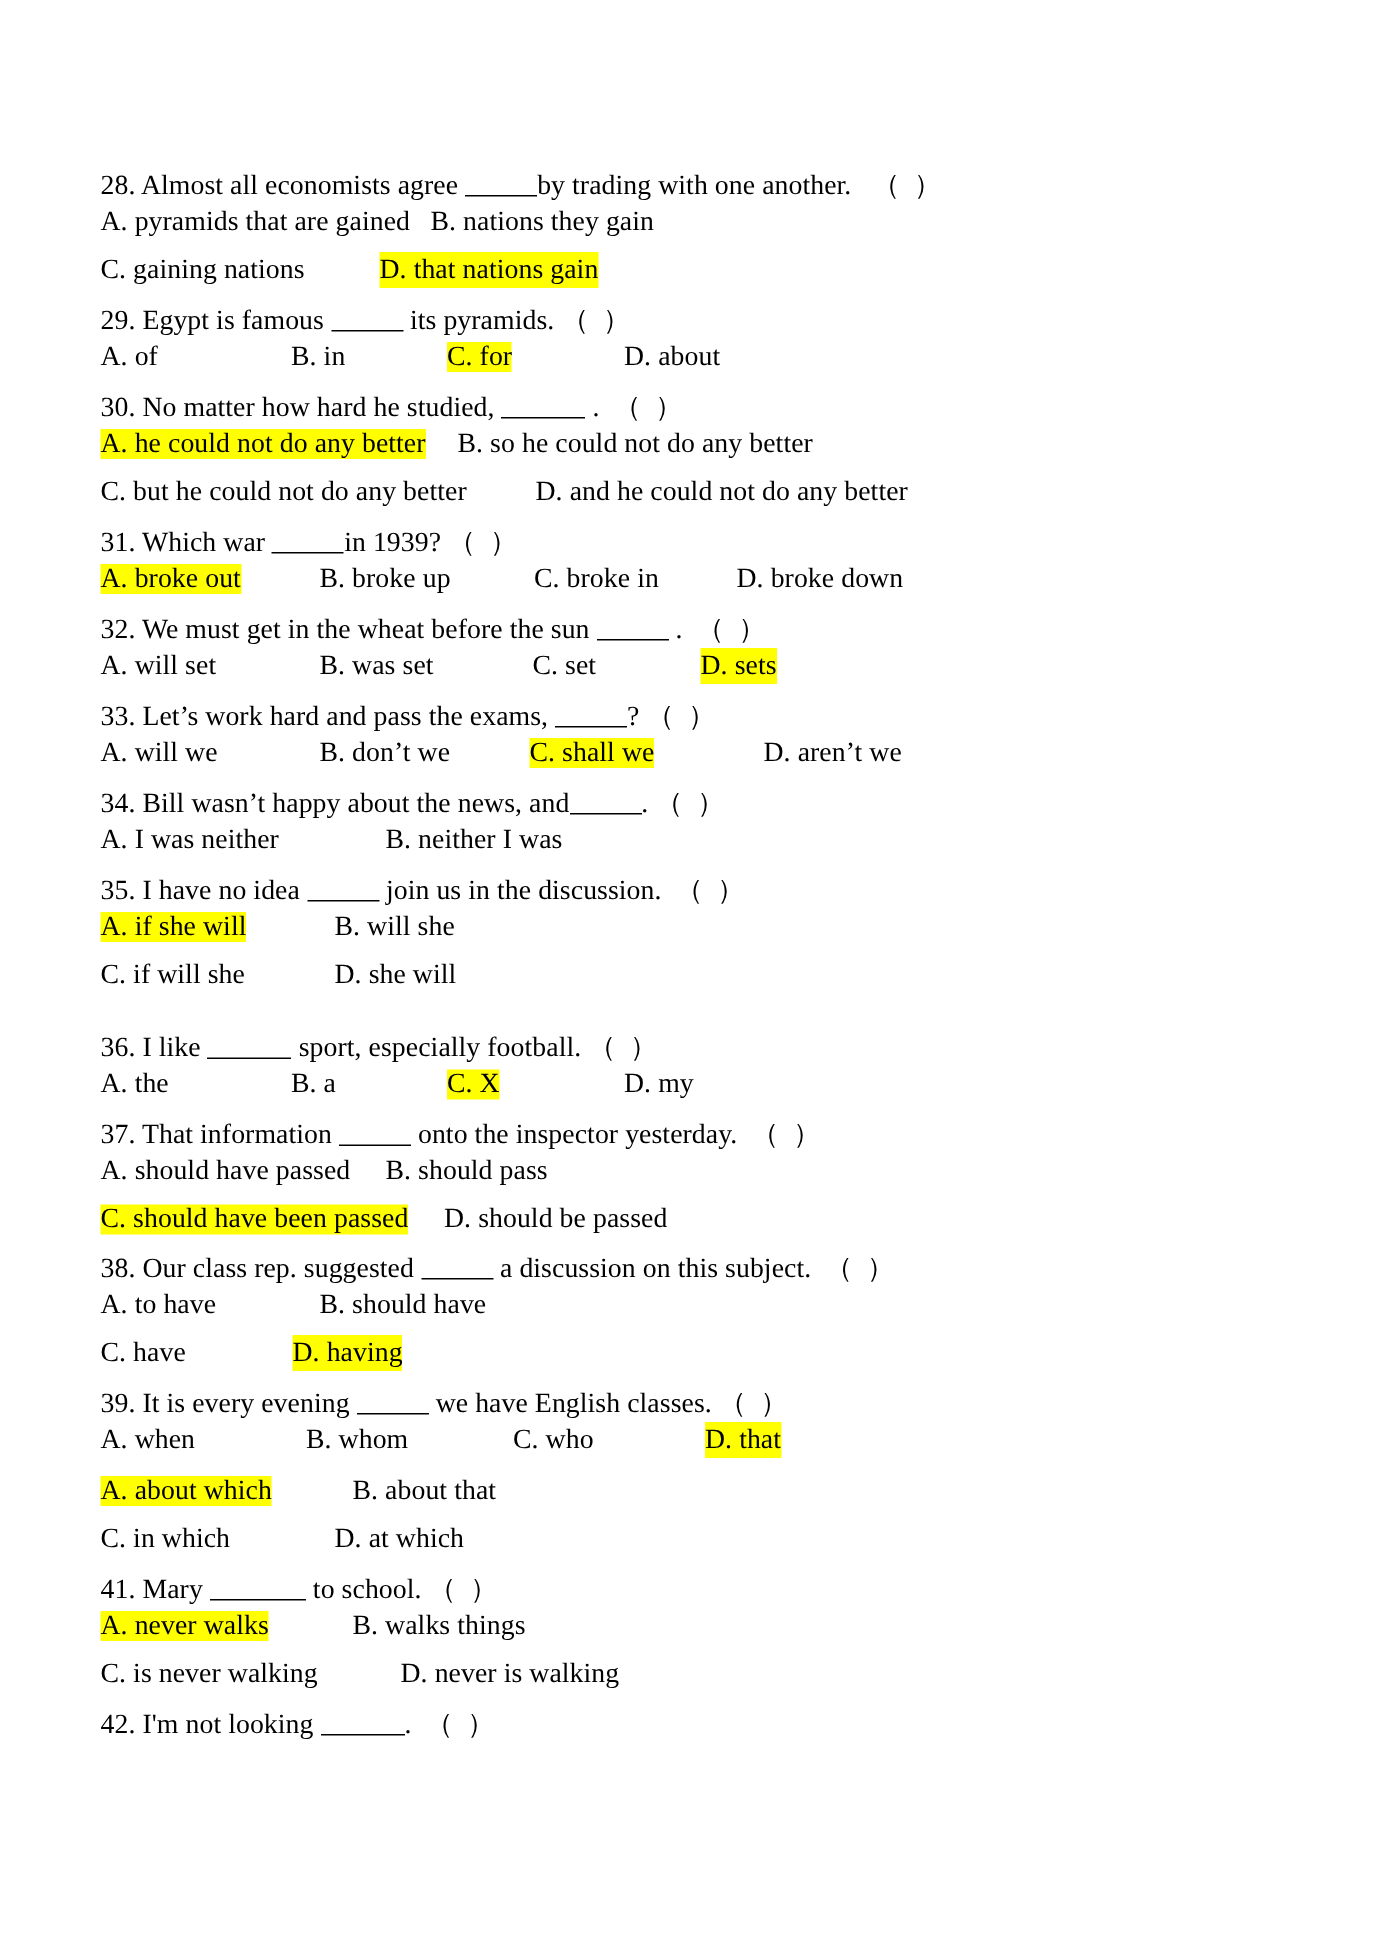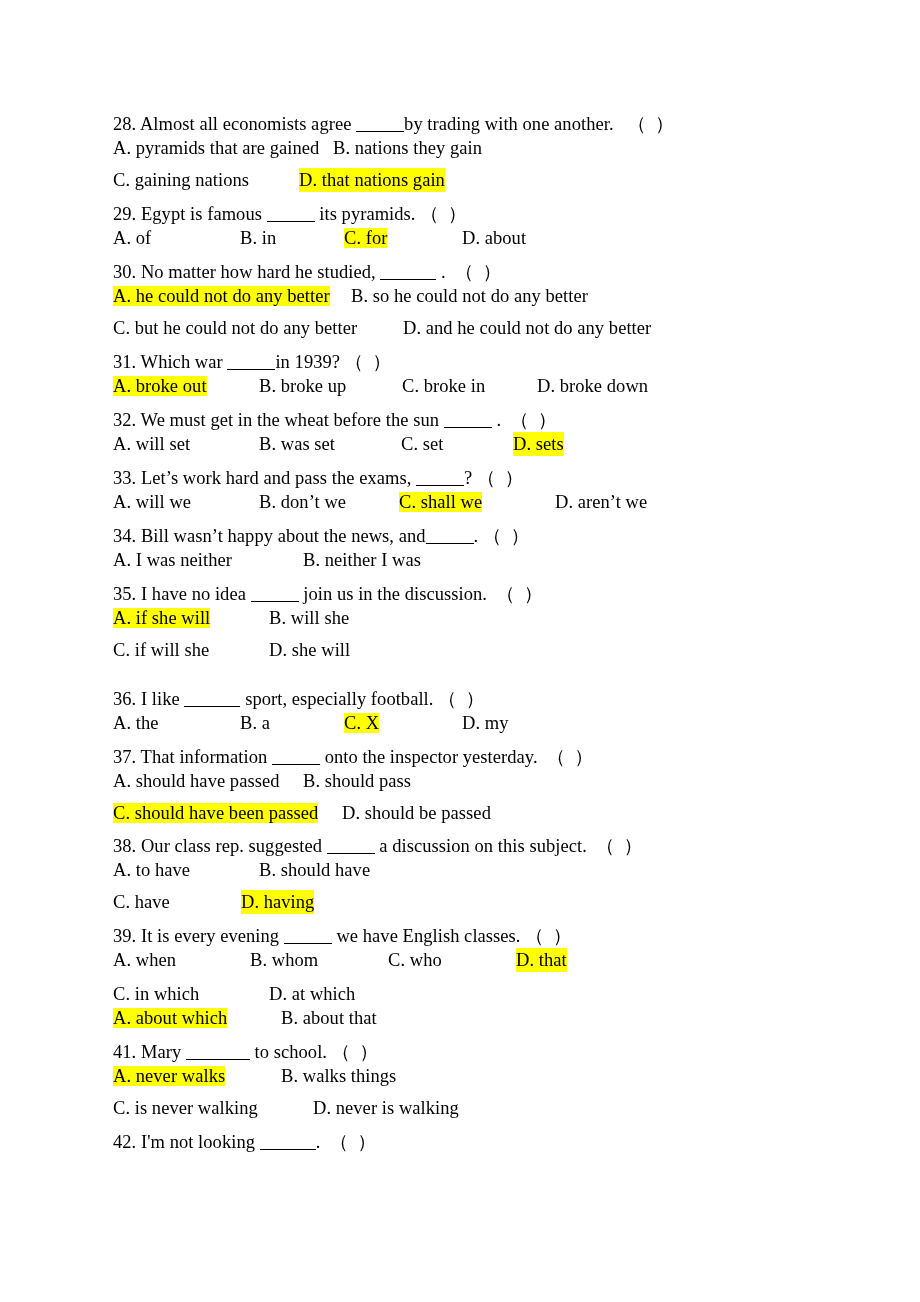--- a/index.html
+++ b/index.html
@@ -13,21 +13,21 @@
     height: 1302px;
     font-family: "Liberation Serif", "DejaVu Serif", serif;
     color: #000000;
     -webkit-font-smoothing: antialiased;
   }
   #page {
     position: relative;
     width: 920px;
     height: 1302px;
     box-sizing: border-box;
-    padding: 112px 0 0 113px;
+    padding: 112px 0 0 67px;
     background: #ffffff;
   }
   .qblock {
     margin: 0 0 9px 0;
     padding: 0;
   }
   .line {
     font-size: 18.5px;
     line-height: 24px;
     white-space: pre;
@@ -127,22 +127,22 @@
     <div class="line opts"><span class="col" style="width:146px">A. to have</span><span class="col">B. should have</span></div>
     <div class="line opts" style="margin-top:8px"><span class="col" style="width:128px">C. have</span><span class="col hl">D. having</span></div>
   </div>
 
   <div class="qblock" style="margin-top:10px">
     <div class="line stem"><span>39. It is every evening </span><span class="blank b5"></span><span> we have English classes.</span><span class="paren"> </span><span class="paren">（  ）</span></div>
     <div class="line opts"><span class="col" style="width:137px">A. when</span><span class="col" style="width:138px">B. whom</span><span class="col" style="width:128px">C. who</span><span class="col hl">D. that</span></div>
   </div>
 
   <div class="qblock" style="margin-top:10px">
+    <div class="line opts"><span class="col" style="width:168px"><span class="hl">A. about which</span></span><span class="col">B. about that</span></div>
     <div class="line opts" style="margin-top:8px"><span class="col" style="width:156px">C. in which</span><span class="col">D. at which</span></div>
-    <div class="line opts"><span class="col" style="width:168px"><span class="hl">A. about which</span></span><span class="col">B. about that</span></div>
   </div>
 
   <div class="qblock" style="margin-top:10px">
     <div class="line stem"><span>41. Mary </span><span class="blank b7"></span><span> to school.</span><span class="paren"> </span><span class="paren">（  ）</span></div>
     <div class="line opts"><span class="col" style="width:168px"><span class="hl">A. never walks</span></span><span class="col">B. walks things</span></div>
     <div class="line opts" style="margin-top:8px"><span class="col" style="width:200px">C. is never walking</span><span class="col">D. never is walking</span></div>
   </div>
 
   <div class="qblock" style="margin-top:10px">
     <div class="line stem"><span>42. I'm not looking </span><span class="blank b6"></span><span>.</span><span class="paren">  </span><span class="paren">（  ）</span></div>

